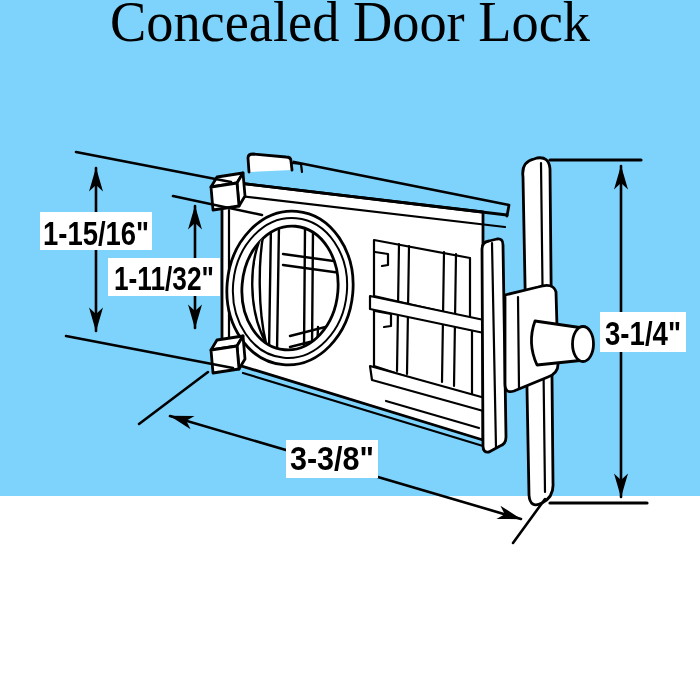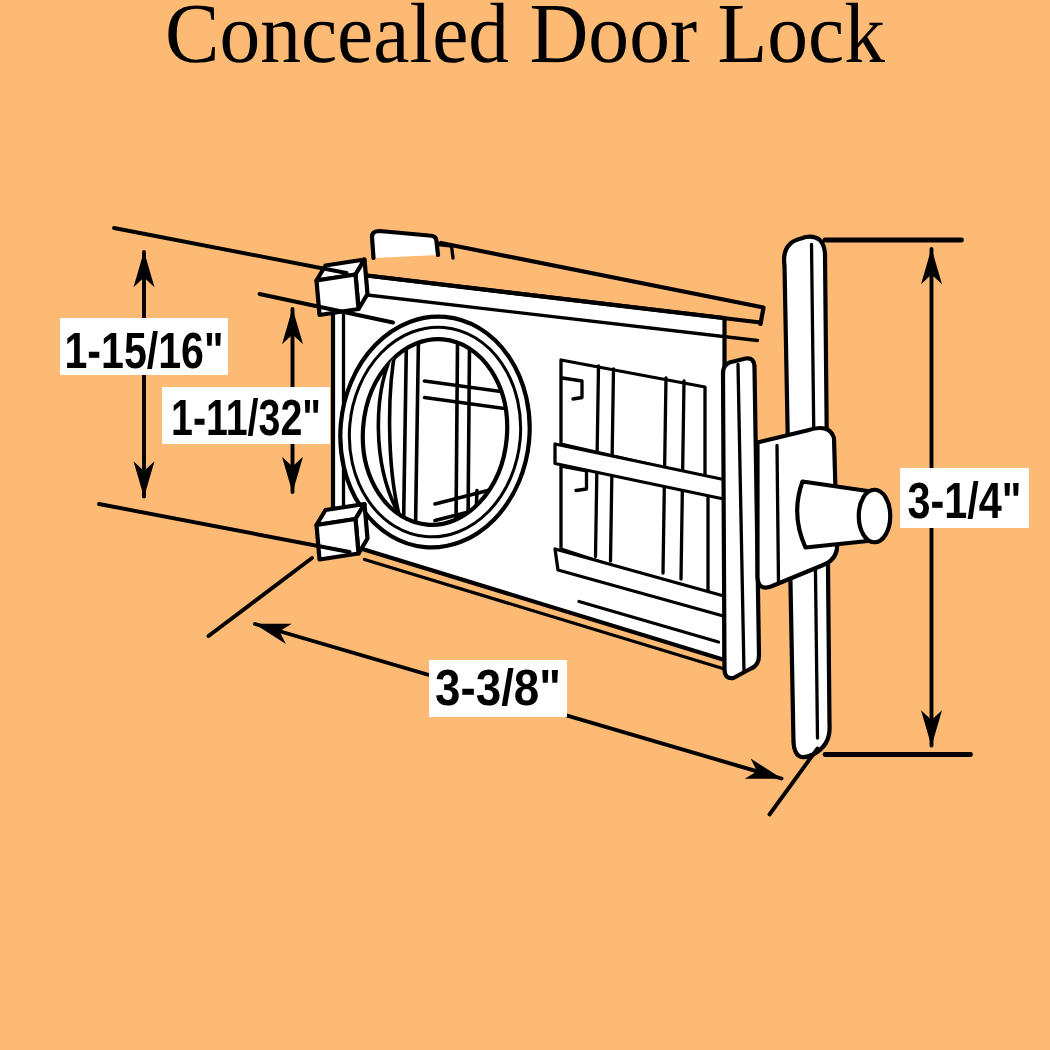--- a/index.html
+++ b/index.html
@@ -6,22 +6,22 @@
     margin: 0;
     padding: 0;
     background: #ffffff;
     width: 700px;
     height: 700px;
     overflow: hidden;
   }
   #stage {
     position: relative;
     width: 700px;
-    height: 700px;
-    background: #fdba74;
+    height: 496px;
+    background: #7dd3fc;
   }
   svg { display: block; }
   .title-text {
     font-family: "Liberation Serif", "DejaVu Serif", serif;
     font-size: 57px;
     font-weight: 400;
     stroke: none;
   }
   .dim-label {
     font-family: "Liberation Sans", "DejaVu Sans", sans-serif;

